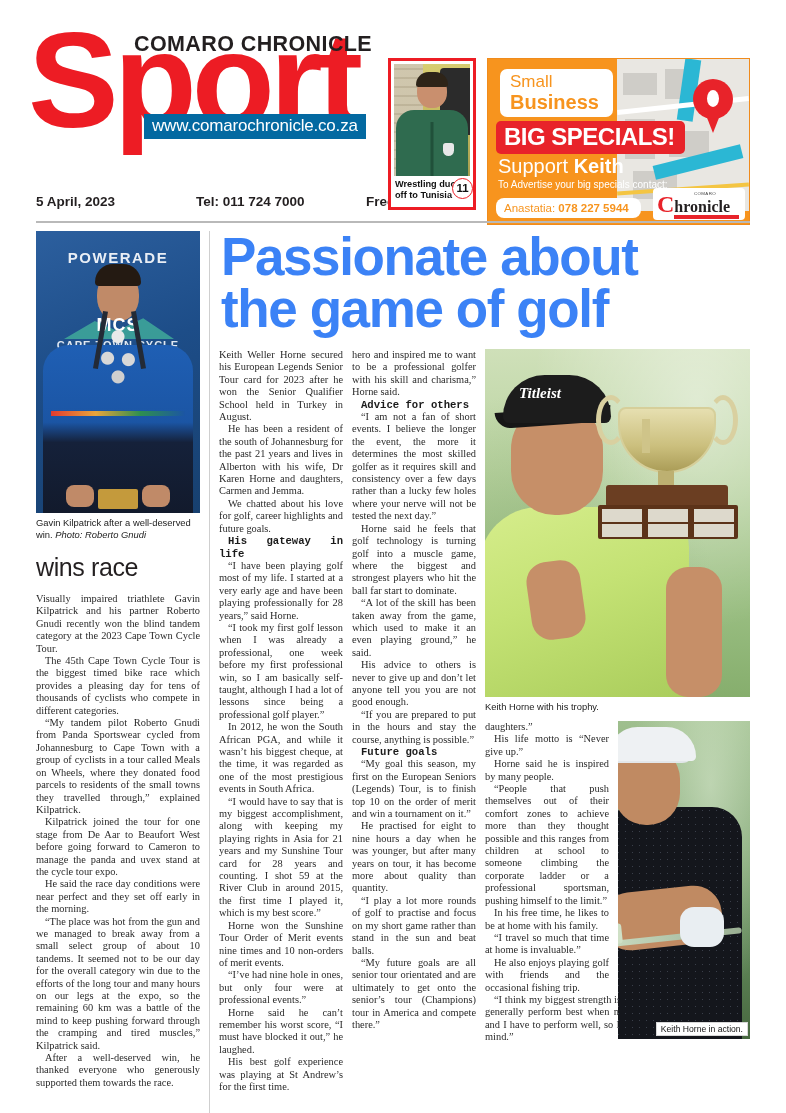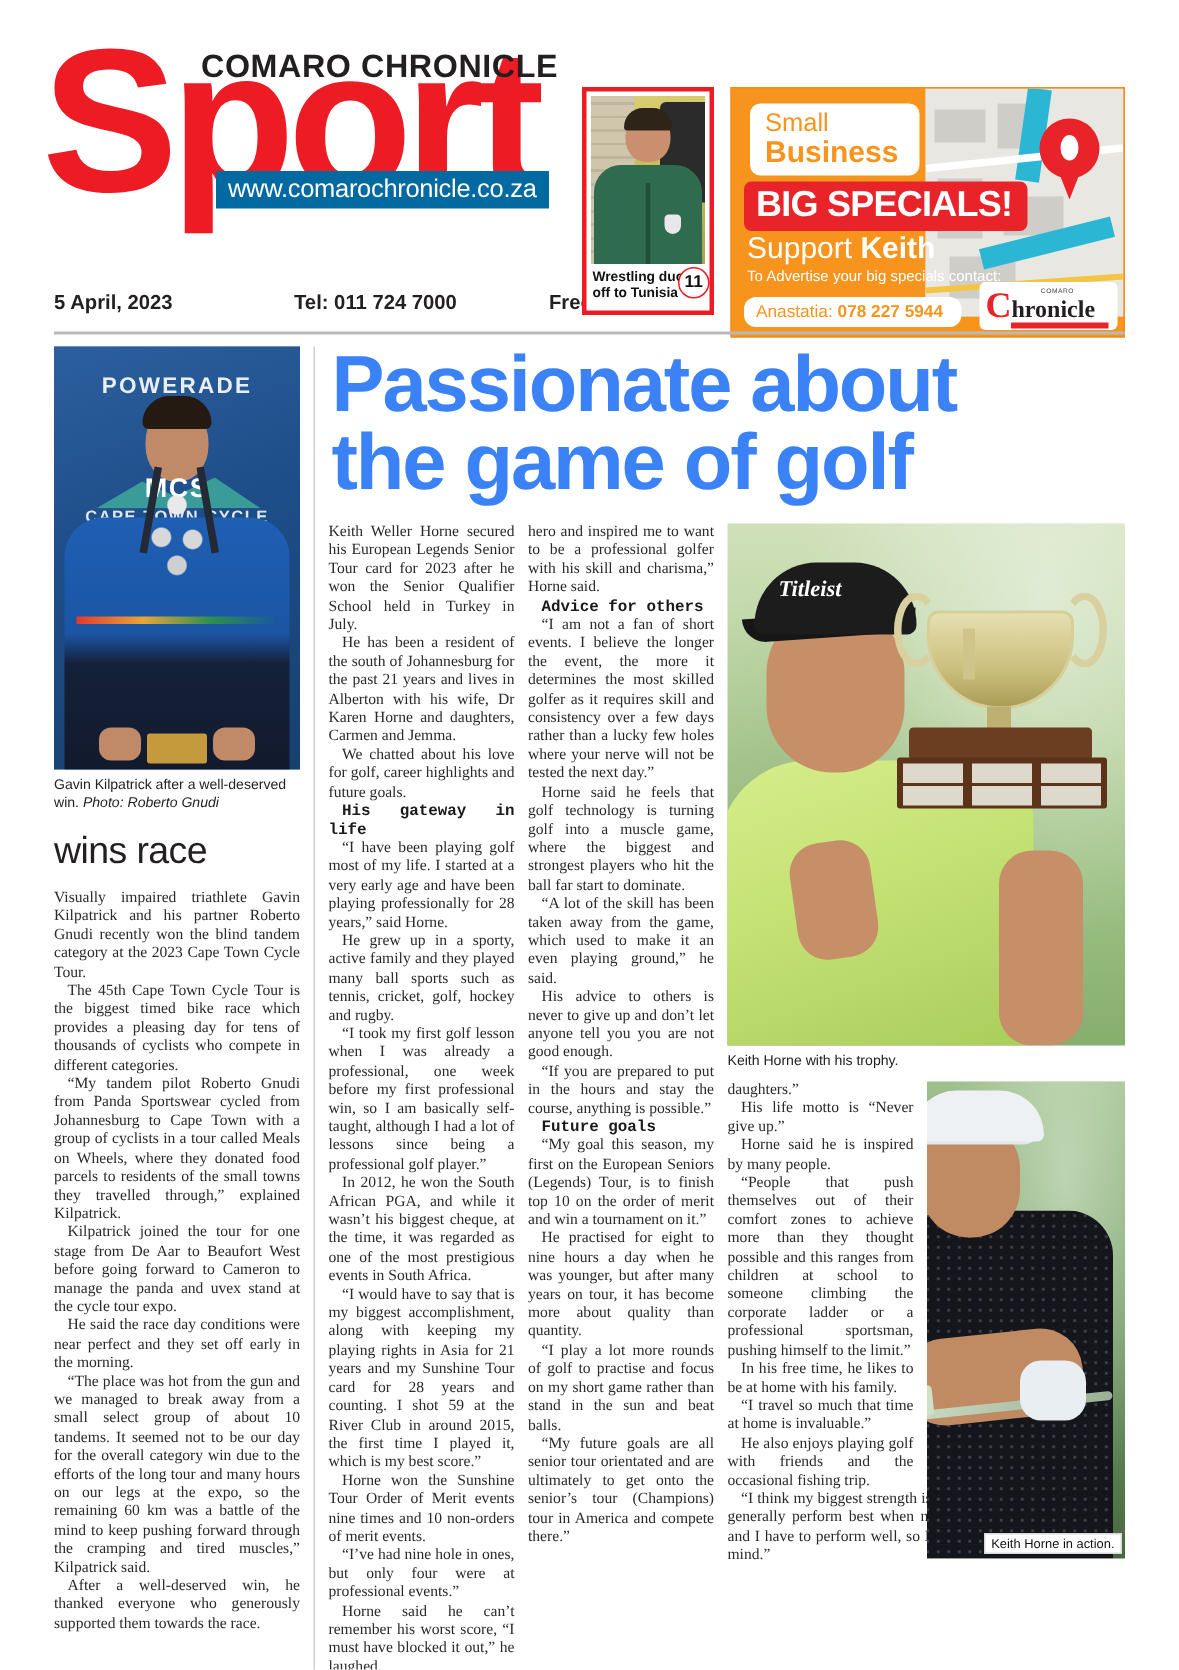--- a/index.html
+++ b/index.html
@@ -603,26 +603,25 @@
 
     <div class="col-main">
       <div class="headline">
         <div>Passionate about</div>
         <div>the game of golf</div>
       </div>
 
       <div class="story-cols" style="height:760px;">
 
         <div class="c1 body-text" id="main-c1">
-            <p class="first">Keith Weller Horne secured his European Legends Senior Tour card for 2023 after he won the Senior Qualifier School held in Turkey in July.</p>
+            <p class="first">Keith Weller Horne secured his European Legends Senior Tour card for 2023 after he won the Senior Qualifier School held in Turkey in August.</p>
             <p>He has been a resident of the south of Johannesburg for the past 21 years and lives in Alberton with his wife, Dr Karen Horne and daughters, Carmen and Jemma.</p>
             <p>We chatted about his love for golf, career highlights and future goals.</p>
             <p class="sbh">His gateway in life</p>
             <p>“I have been playing golf most of my life. I started at a very early age and have been playing professionally for 28 years,” said Horne.</p>
-            <p>He grew up in a sporty, active family and they played many ball sports such as tennis, cricket, golf, hockey and rugby.</p>
             <p>“I took my first golf lesson when I was already a professional, one week before my first professional win, so I am basically self-taught, although I had a lot of lessons since being a professional golf player.”</p>
             <p>In 2012, he won the South African PGA, and while it wasn’t his biggest cheque, at the time, it was regarded as one of the most prestigious events in South Africa.</p>
             <p>“I would have to say that is my biggest accomplishment, along with keeping my playing rights in Asia for 21 years and my Sunshine Tour card for 28 years and counting. I shot 59 at the River Club in around 2015, the first time I played it, which is my best score.”</p>
             <p>Horne won the Sunshine Tour Order of Merit events nine times and 10 non-orders of merit events.</p>
             <p>“I’ve had nine hole in ones, but only four were at professional events.”</p>
             <p>Horne said he can’t remember his worst score, “I must have blocked it out,” he laughed.</p>
             <p>His best golf experience was playing at St Andrew’s for the first time.</p>
           </div>
         <div class="c2 body-text" id="main-c2">
             <p class="first">hero and inspired me to want to be a professional golfer with his skill and charisma,” Horne said.</p>

